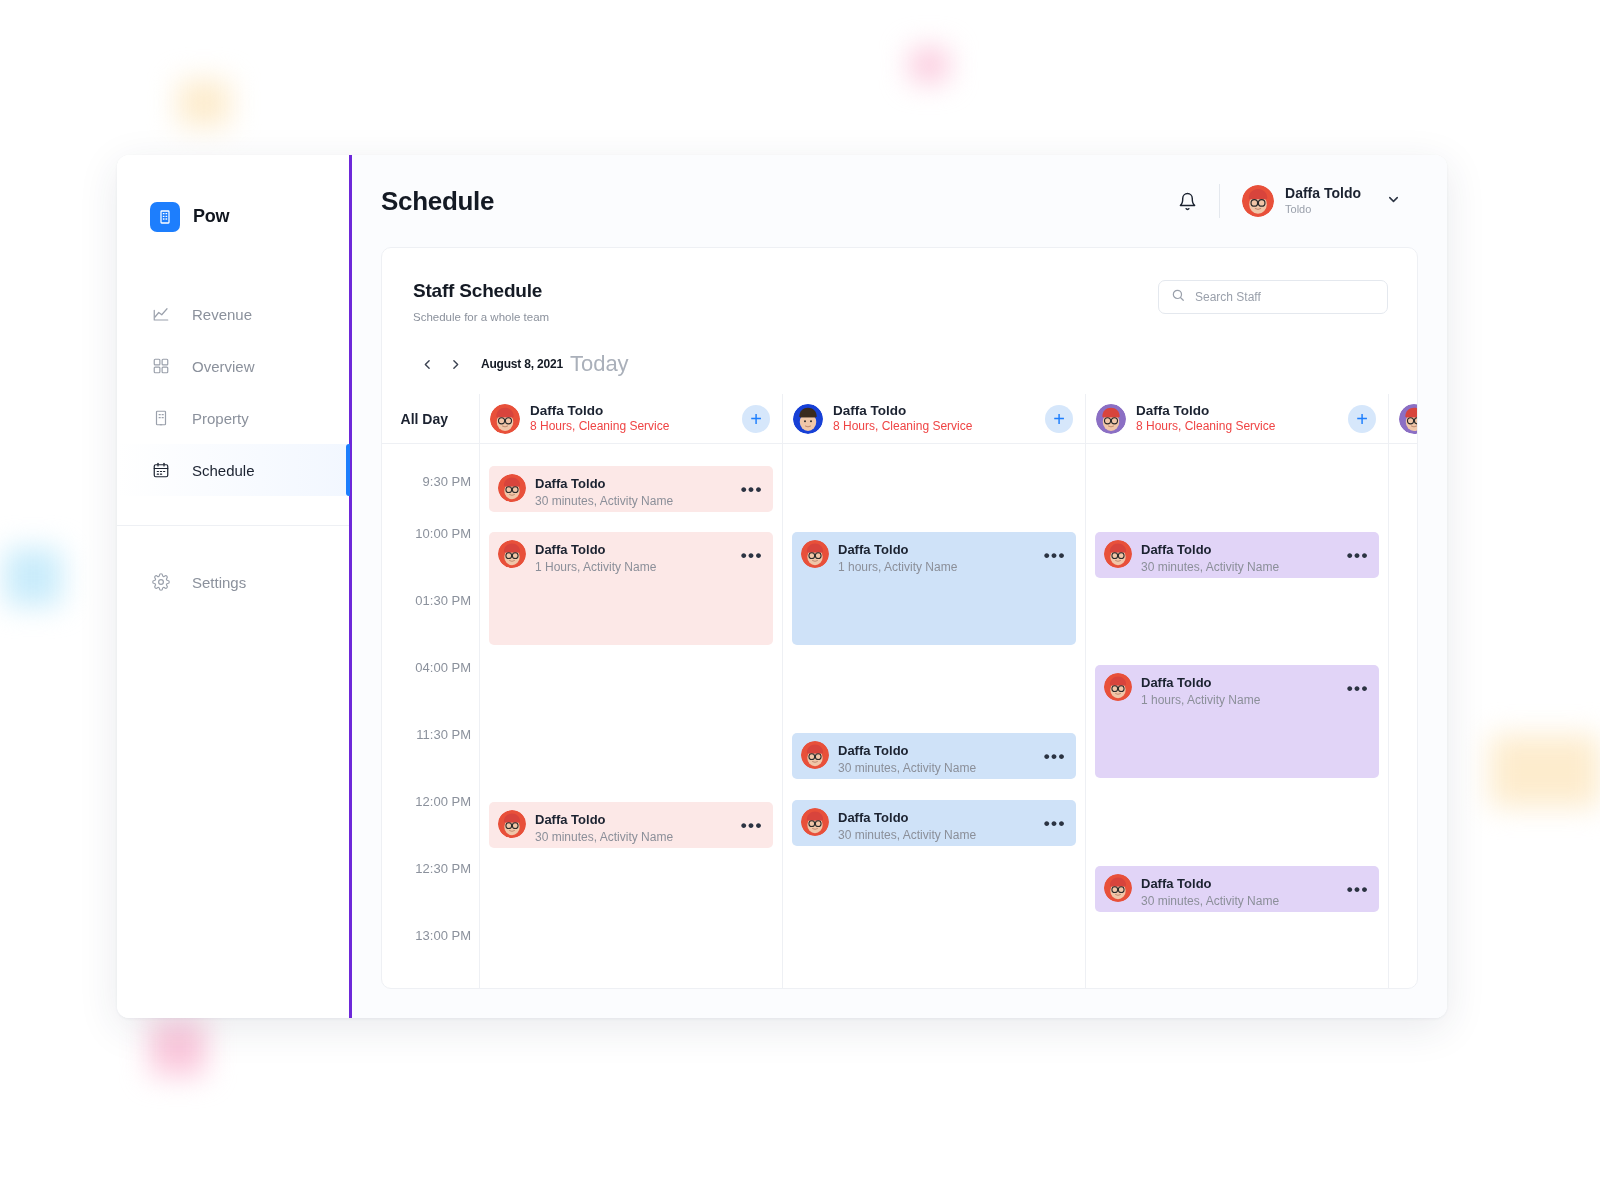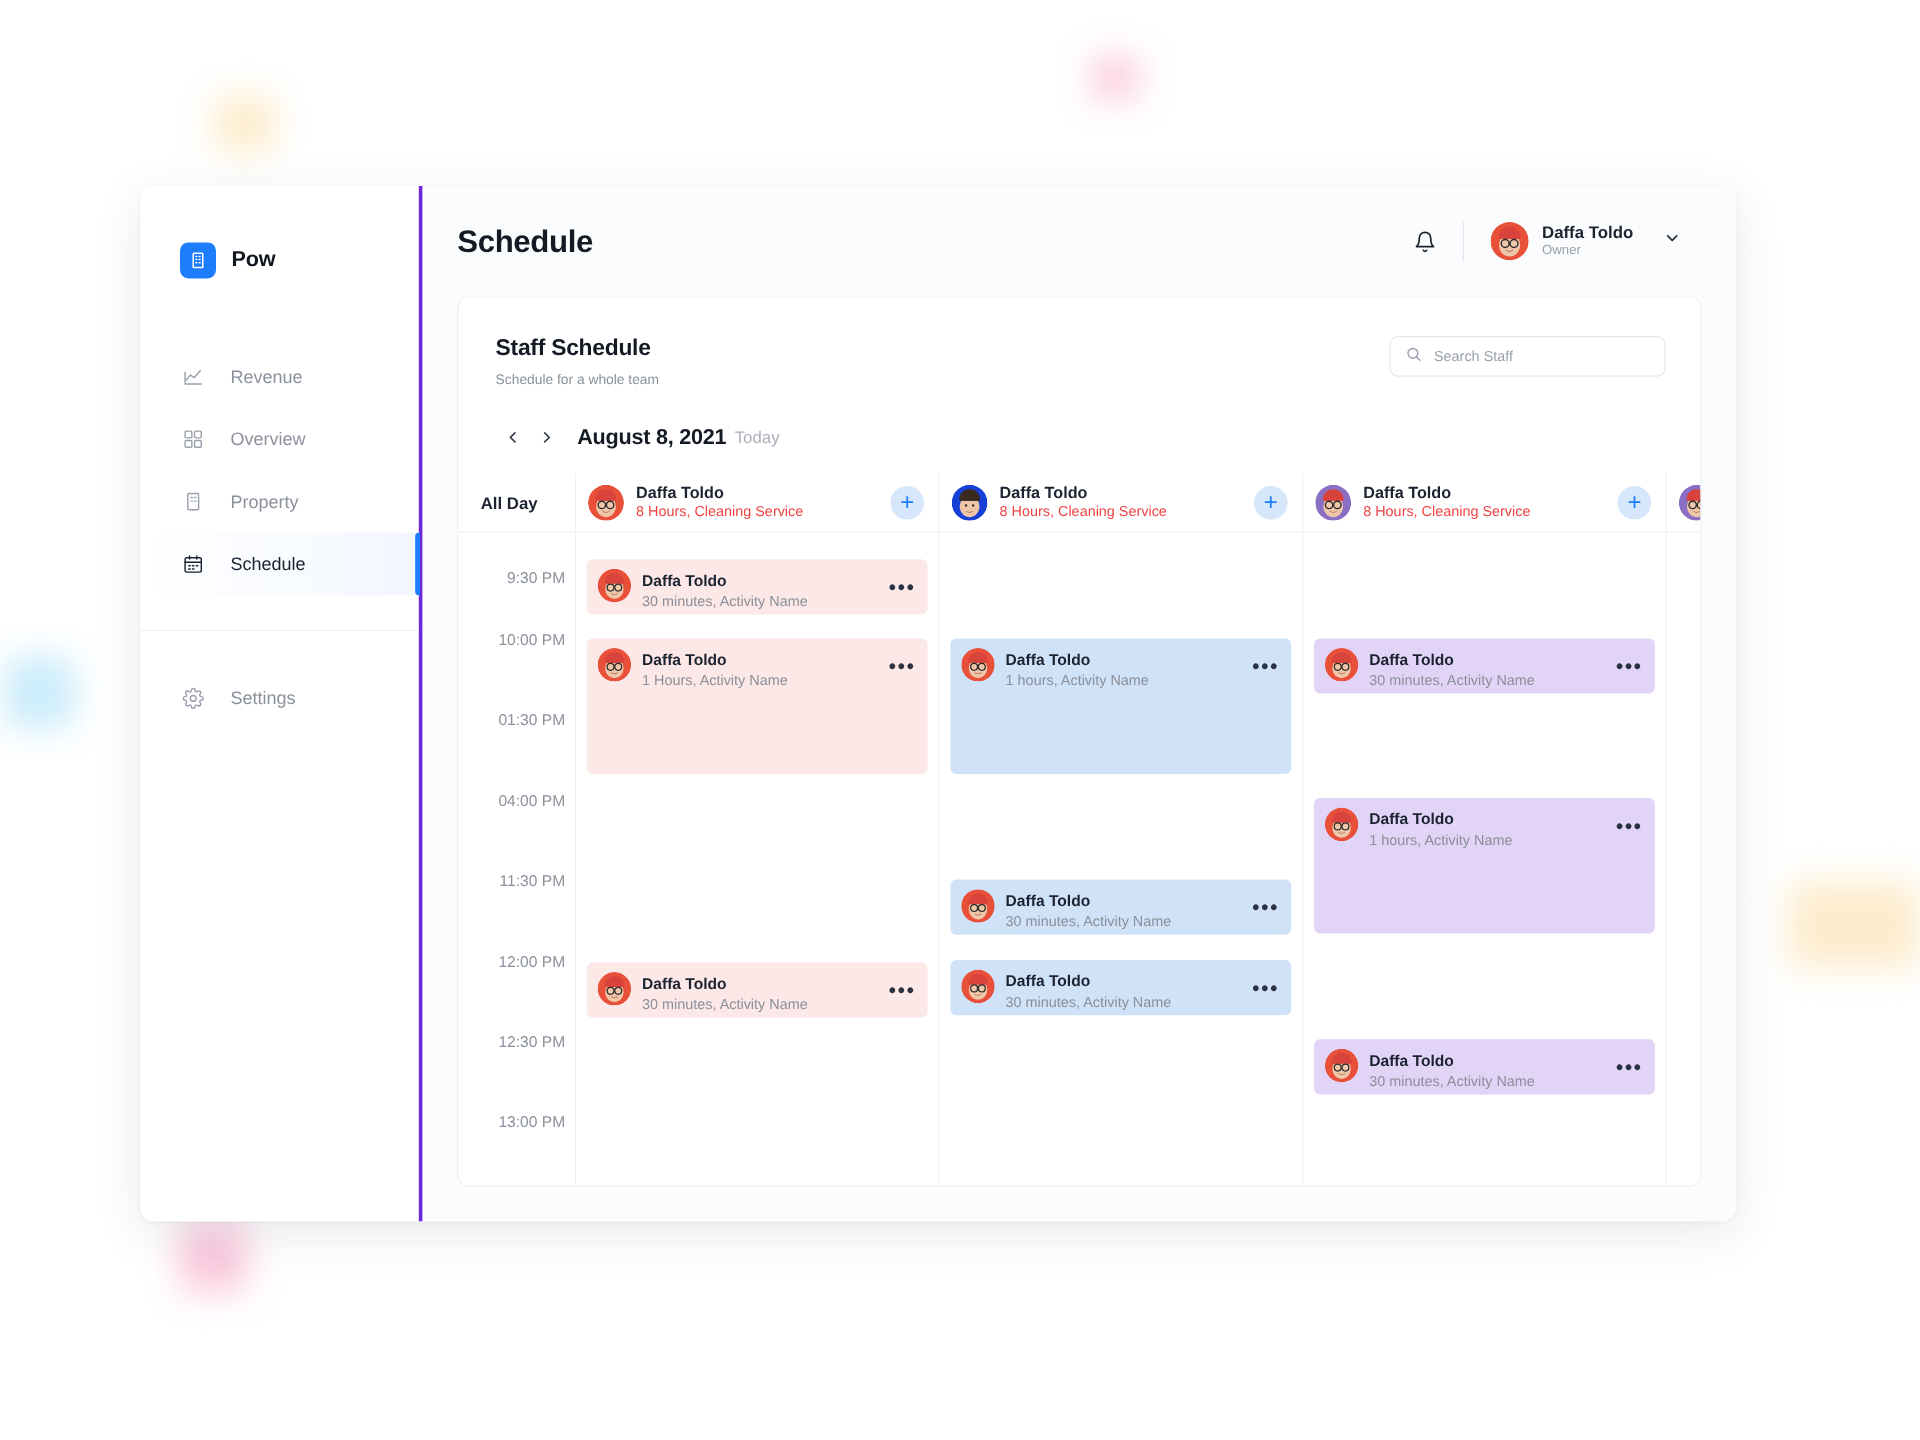--- a/index.html
+++ b/index.html
@@ -151,23 +151,23 @@
     padding: 27px 0 0 31px;
     flex: none;
   }
   .arrow-btn {
     width: 28px; height: 28px;
     display: flex; align-items: center; justify-content: center;
     color: #4a5160; cursor: pointer; font-size: 16px;
   }
   .date-label {
     margin-left: 12px;
-    font-size: 18px; font-weight: bold; color: #141a24; letter-spacing: -0.2px;
-  }
-  .date-today { font-size: 14px; color: #aab0ba; margin-left: 7px; font-weight: normal; }
+    font-size: 12px; font-weight: bold; color: #141a24; letter-spacing: -0.2px;
+  }
+  .date-today { font-size: 22px; color: #aab0ba; margin-left: 7px; font-weight: normal; }
 
   
   .sched {
     margin-top: 16px;
     flex: 1; min-height: 0;
     display: flex;
     flex-direction: column;
   }
   .sched-head {
     display: flex;
@@ -359,21 +359,21 @@
     <path d="M8.5 16c0-6.5 5.2-11 11.5-11S31.5 9.5 31.5 16c0 1-.6 1.6-1.6 1.6H10.1c-1 0-1.6-.6-1.6-1.6z" fill="#d8443c"></path>
     <rect x="9" y="15.4" width="22" height="2.4" rx="1.2" fill="#d8443c"></rect>
 
       <circle cx="15.4" cy="22.4" r="4.1" fill="none" stroke="#2b2b2b" stroke-width="1.5"></circle>
       <circle cx="24.6" cy="22.4" r="4.1" fill="none" stroke="#2b2b2b" stroke-width="1.5"></circle>
       <line x1="19.5" y1="22.1" x2="20.5" y2="22.1" stroke="#2b2b2b" stroke-width="1.4"></line>
     <path d="M16.5 29.5q3.5 2.2 7 0" stroke="#b8836a" stroke-width="1.2" fill="none" stroke-linecap="round"></path>
   </svg></span>
           <span class="user-meta">
             <span class="user-name" style="display:block">Daffa Toldo</span>
-            <span class="user-role" style="display:block">Owner</span>
+            <span class="user-role" style="display:block">Toldo</span>
           </span>
           <span class="chev">
             <svg width="15" height="15" viewBox="0 0 24 24" fill="none" stroke="#2b3342" stroke-width="2.4" stroke-linecap="round" stroke-linejoin="round">
                 <polyline points="6 9 12 15 18 9"></polyline>
               </svg>
           </span>
         </div>
       </div>
     </header>
 

